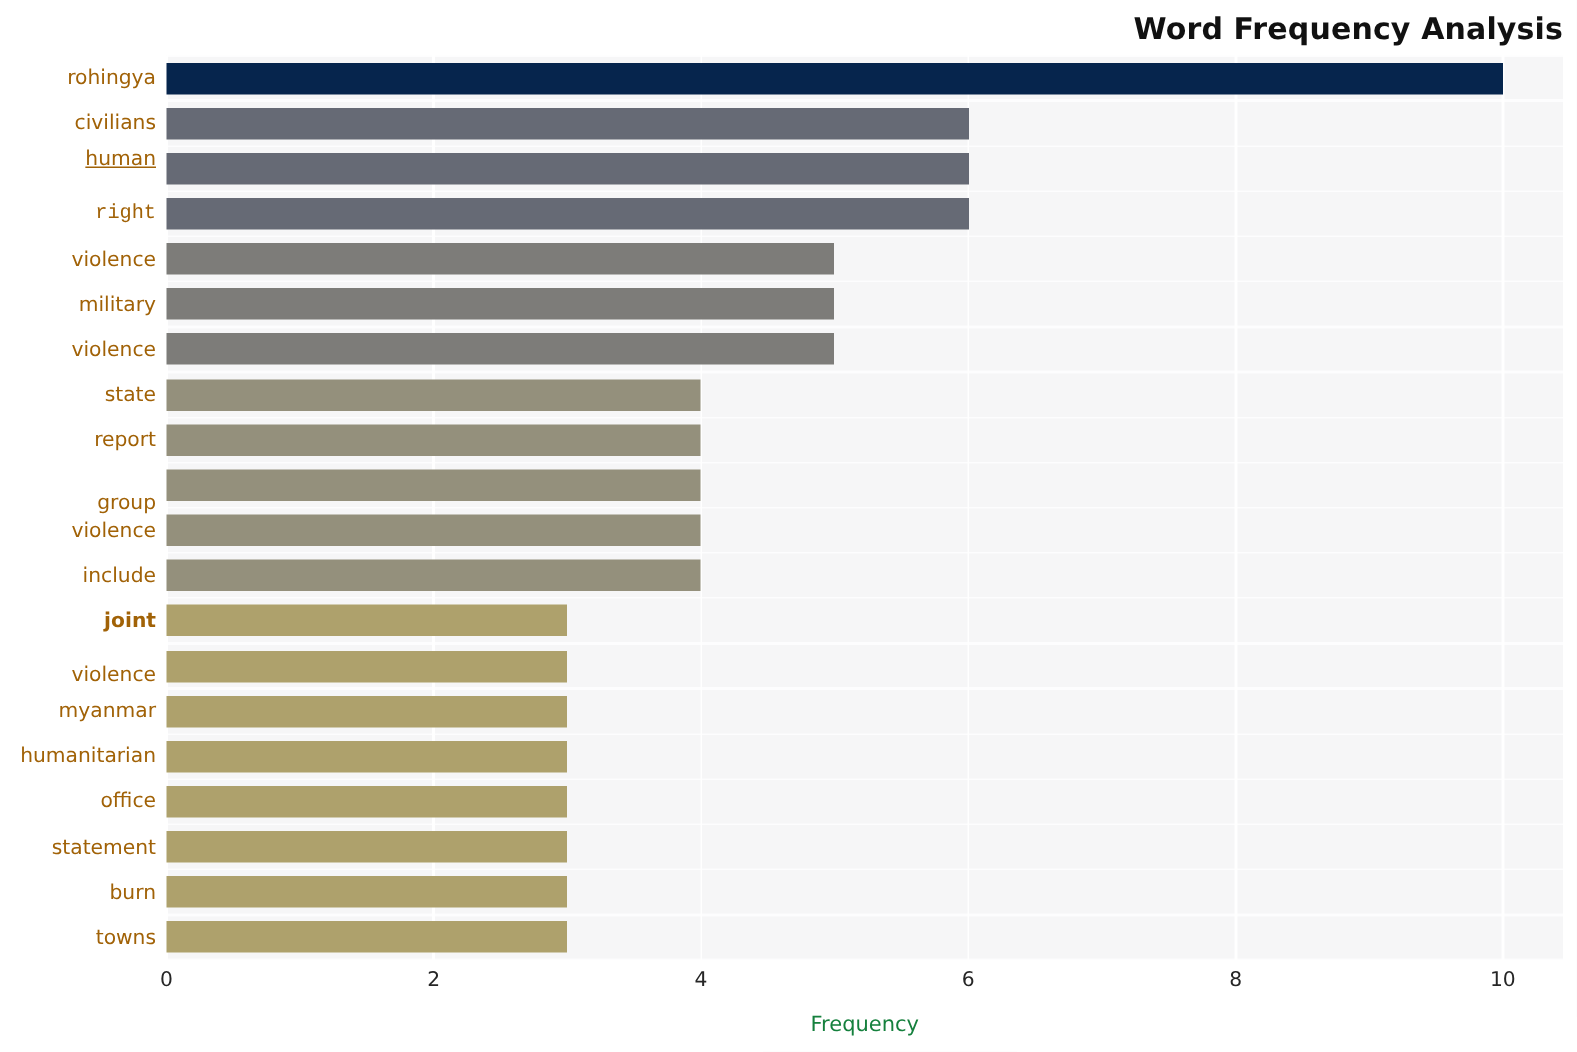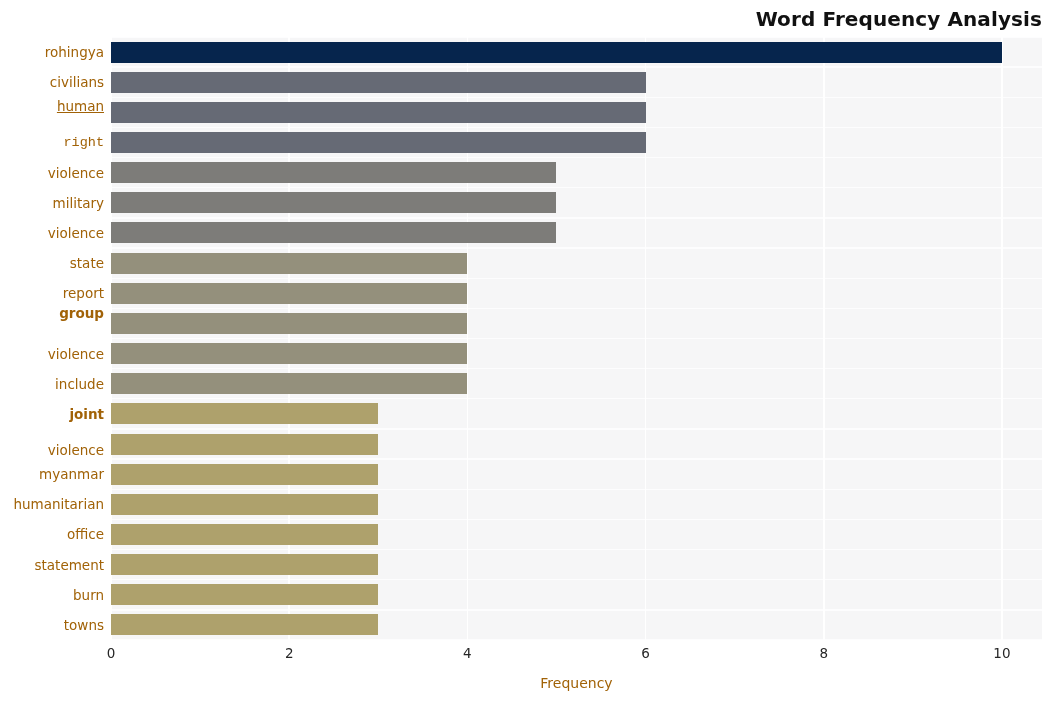--- a/index.html
+++ b/index.html
@@ -107,21 +107,21 @@
   }
 
   
   #xlabel {
     position: absolute;
     left: 111px;
     top: 674px;
     width: 931px;
     text-align: center;
     font-size: 14px;
-    color: #a16207;
+    color: #15803d;
     line-height: 18px;
   }
 </style>
 </head>
 <body>
 
 <div id="figure">
 
   <div id="chart-title">Word Frequency Analysis</div>
 
@@ -182,21 +182,21 @@
   <div id="ytick-layer">
       <div class="ytick" style="top: 7.075px;">rohingya</div>
       <div class="ytick" style="top: 37.225px;">civilians</div>
       <div class="ytick" style="top: 61px; text-decoration: underline;">human</div>
       <div class="ytick" style="top: 97.525px; font-family: Liberation Mono, monospace;">right</div>
       <div class="ytick" style="top: 127.675px;">violence</div>
       <div class="ytick" style="top: 157.825px;">military</div>
       <div class="ytick" style="top: 187.975px;">violence</div>
       <div class="ytick" style="top: 218.125px;">state</div>
       <div class="ytick" style="top: 248.275px;">report</div>
-      <div class="ytick" style="top: 268px; font-weight: bold;">group</div>
+      <div class="ytick" style="top: 290px;">group</div>
       <div class="ytick" style="top: 308.575px;">violence</div>
       <div class="ytick" style="top: 338.725px;">include</div>
       <div class="ytick" style="top: 368.875px; font-weight: bold;">joint</div>
       <div class="ytick" style="top: 405px;">violence</div>
       <div class="ytick" style="top: 429.175px;">myanmar</div>
       <div class="ytick" style="top: 459.325px;">humanitarian</div>
       <div class="ytick" style="top: 489.475px; text-align: right;">office</div>
       <div class="ytick" style="top: 519.625px;">statement</div>
       <div class="ytick" style="top: 549.775px;">burn</div>
       <div class="ytick" style="top: 579.925px;">towns</div>

